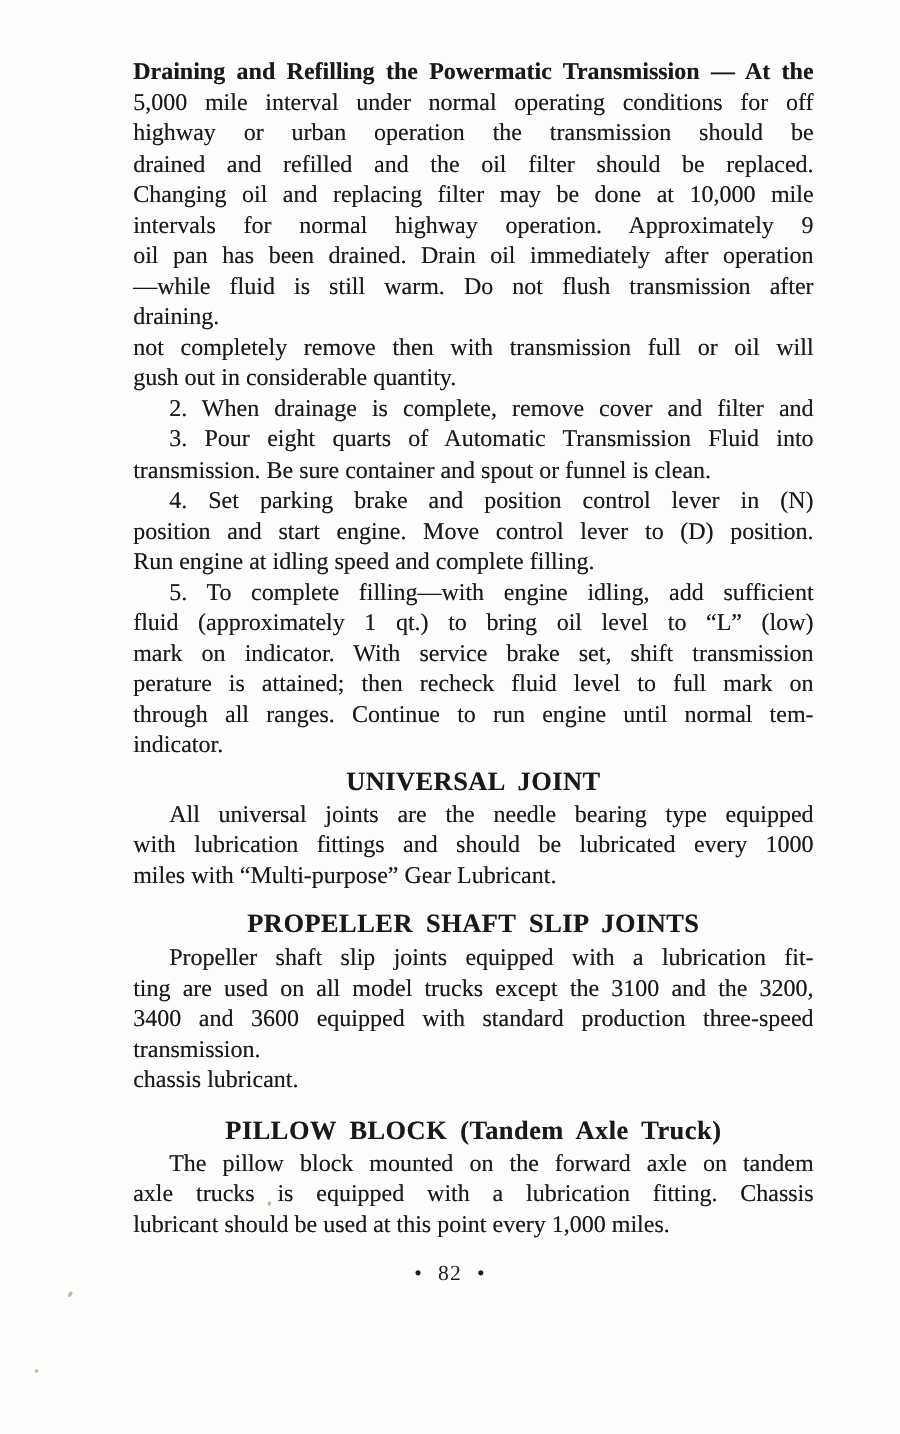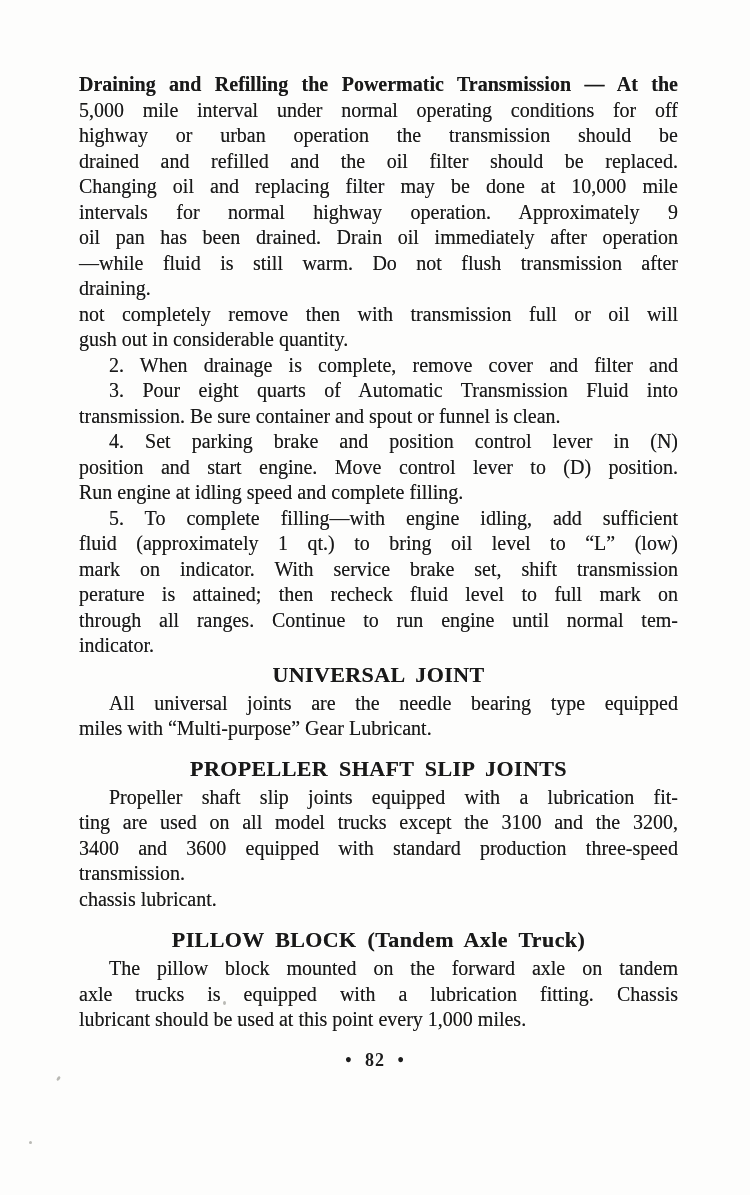--- a/index.html
+++ b/index.html
@@ -10,21 +10,22 @@
   .page {
     position: relative;
     width: 750px;
     height: 1195px;
     background: #fdfdfc;
     overflow: hidden;
     font-family: "Liberation Serif", "DejaVu Serif", serif;
     color: #191919;
   }
   .content {
-    padding: 72px 72px 0 79px;
+    padding: 48px 72px 0 79px;
+    margin-left: 32px;
   }
   .paragraph { margin: 0; }
   .line {
     font-size: 20px;
     line-height: 25.5px;
     text-align: justify;
     text-align-last: justify;
     text-shadow: 0 0 0.5px rgba(20,20,20,0.55);
     hyphens: none;
   }
@@ -41,21 +42,21 @@
     margin: 2px 0 3px 0;
     text-shadow: 0 0 0.5px rgba(20,20,20,0.55);
     font-family: Liberation Serif, serif;
   }
   .heading[data-name="heading-propeller-shaft-slip-joints"] { margin-top: 13px; }
   .heading[data-name="heading-pillow-block"] { margin-top: 14px; }
   .footer {
     margin-top: 17px;
     text-align: center;
     font-size: 18px;
-    font-weight: bold;
+    font-weight: normal;
     letter-spacing: 1px;
     word-spacing: 7px;
     color: #1c1c1c;
   }
   .speck {
     position: absolute;
     background: #b9b9b4;
     border-radius: 50%;
   }
   .speck.s1 { left: 57px; top: 1076px; width: 3px; height: 5px; transform: rotate(35deg); }
@@ -98,20 +99,21 @@
         <div class="line indent-first" data-name="text-line">5. To complete filling—with engine idling, add sufficient</div>
         <div class="line" data-name="text-line">fluid (approximately 1 qt.) to bring oil level to “L” (low)</div>
         <div class="line" data-name="text-line">mark on indicator. With service brake set, shift transmission</div>
         <div class="line" data-name="text-line">perature is attained; then recheck fluid level to full mark on</div>
         <div class="line" data-name="text-line">through all ranges. Continue to run engine until normal tem-</div>
         <div class="line para-last" data-name="text-line">indicator.</div>
       </div>
       <div class="heading" data-name="heading-universal-joint">UNIVERSAL JOINT</div>
       <div class="paragraph" data-name="universal-joint-paragraph">
         <div class="line indent-first" data-name="text-line">All universal joints are the needle bearing type equipped</div>
+        <div class="line" data-name="text-line">with lubrication fittings and should be lubricated every 1000</div>
         <div class="line para-last" data-name="text-line">miles with “Multi-purpose” Gear Lubricant.</div>
       </div>
       <div class="heading" data-name="heading-propeller-shaft-slip-joints">PROPELLER SHAFT SLIP JOINTS</div>
       <div class="paragraph" data-name="propeller-shaft-paragraph">
         <div class="line indent-first" data-name="text-line">Propeller shaft slip joints equipped with a lubrication fit-</div>
         <div class="line" data-name="text-line">ting are used on all model trucks except the 3100 and the 3200,</div>
         <div class="line" data-name="text-line">3400 and 3600 equipped with standard production three-speed</div>
         <div class="line para-last" data-name="text-line">transmission.</div>
       </div>
       <div class="paragraph" data-name="fittings-interval-paragraph">

